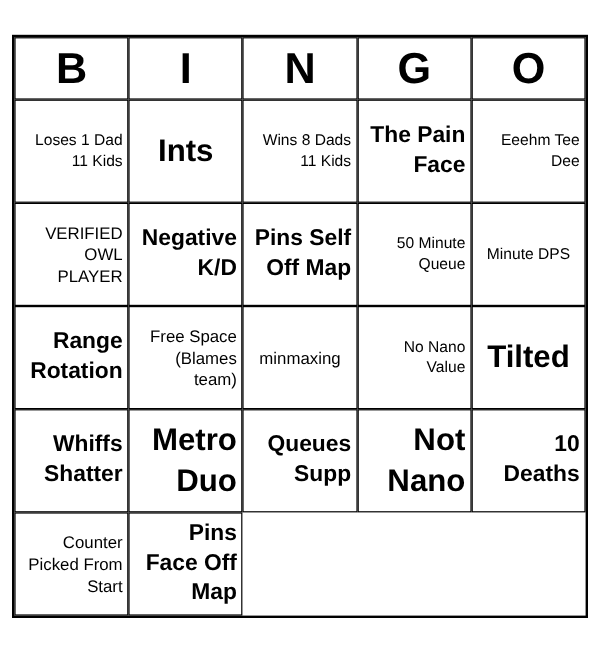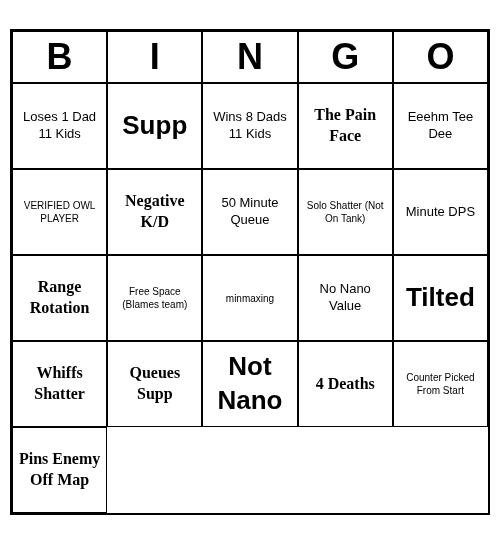--- a/index.html
+++ b/index.html
@@ -43,85 +43,84 @@
       display: grid;
       grid-template-columns: repeat(5, 1fr);
       width: 100%;
     }
 
     .bingo-cell {
       border: 1px solid #000;
       display: flex;
       align-items: center;
       justify-content: center;
-      text-align: center;
+      text-align: right;
       min-height: 86px;
       padding: 4px;
       font-family: Arial, sans-serif;
     }
 
     .cell-text {
       font-size: 13px;
       line-height: 1.3;
     }
 
     .cell-text.xlarge {
       font-size: 26px;
       font-weight: bold;
     }
 
     .cell-text.medium {
-      font-size: 16px;
+      font-size: 19px;
       font-weight: bold;
-      font-family: Liberation Serif, serif;
     }
 
     .cell-text.small {
-      font-size: 10px;
+      font-size: 14px;
       line-height: 1.3;
     }
   </style>
 </head>
 <body>
 
 <div class="bingo-container">
   <div class="bingo-header">
     <div class="bingo-header-cell">B</div>
     <div class="bingo-header-cell">I</div>
     <div class="bingo-header-cell">N</div>
     <div class="bingo-header-cell">G</div>
     <div class="bingo-header-cell">O</div>
   </div>
   <div class="bingo-grid" id="grid-container">
   <div class="bingo-cell">
         <span class="cell-text">Loses 1 Dad 11 Kids</span>
       </div>
       <div class="bingo-cell">
-        <span class="cell-text xlarge">Supp</span>
+        <span class="cell-text xlarge">Ints</span>
       </div>
       <div class="bingo-cell">
         <span class="cell-text">Wins 8 Dads 11 Kids</span>
       </div>
       <div class="bingo-cell">
         <span class="cell-text medium">The Pain Face</span>
       </div>
       <div class="bingo-cell">
         <span class="cell-text">Eeehm Tee Dee</span>
       </div>
       <div class="bingo-cell">
         <span class="cell-text small">VERIFIED OWL PLAYER</span>
       </div>
       <div class="bingo-cell">
         <span class="cell-text medium">Negative K/D</span>
       </div>
       <div class="bingo-cell">
-        <span class="cell-text">50 Minute Queue</span>
+        <span class="cell-text medium">Pins Self Off Map</span>
       </div>
       <div class="bingo-cell">
-        <span class="cell-text small">Solo Shatter (Not On Tank)</span>
+        <span class="cell-text">50 Minute Queue</span>
       </div>
       <div class="bingo-cell">
         <span class="cell-text">Minute DPS</span>
       </div>
       <div class="bingo-cell">
         <span class="cell-text medium">Range Rotation</span>
       </div>
       <div class="bingo-cell">
         <span class="cell-text small">Free Space (Blames team)</span>
       </div>
@@ -131,28 +130,31 @@
       <div class="bingo-cell">
         <span class="cell-text">No Nano Value</span>
       </div>
       <div class="bingo-cell">
         <span class="cell-text xlarge">Tilted</span>
       </div>
       <div class="bingo-cell">
         <span class="cell-text medium">Whiffs Shatter</span>
       </div>
       <div class="bingo-cell">
+        <span class="cell-text xlarge">Metro Duo</span>
+      </div>
+      <div class="bingo-cell">
         <span class="cell-text medium">Queues Supp</span>
       </div>
       <div class="bingo-cell">
         <span class="cell-text xlarge">Not Nano</span>
       </div>
       <div class="bingo-cell">
-        <span class="cell-text medium">4 Deaths</span>
+        <span class="cell-text medium">10 Deaths</span>
       </div>
       <div class="bingo-cell">
         <span class="cell-text small">Counter Picked From Start</span>
       </div>
       <div class="bingo-cell">
-        <span class="cell-text medium">Pins Enemy Off Map</span>
+        <span class="cell-text medium">Pins Face Off Map</span>
       </div>
     </div>
 </div>
 
 </body></html>

